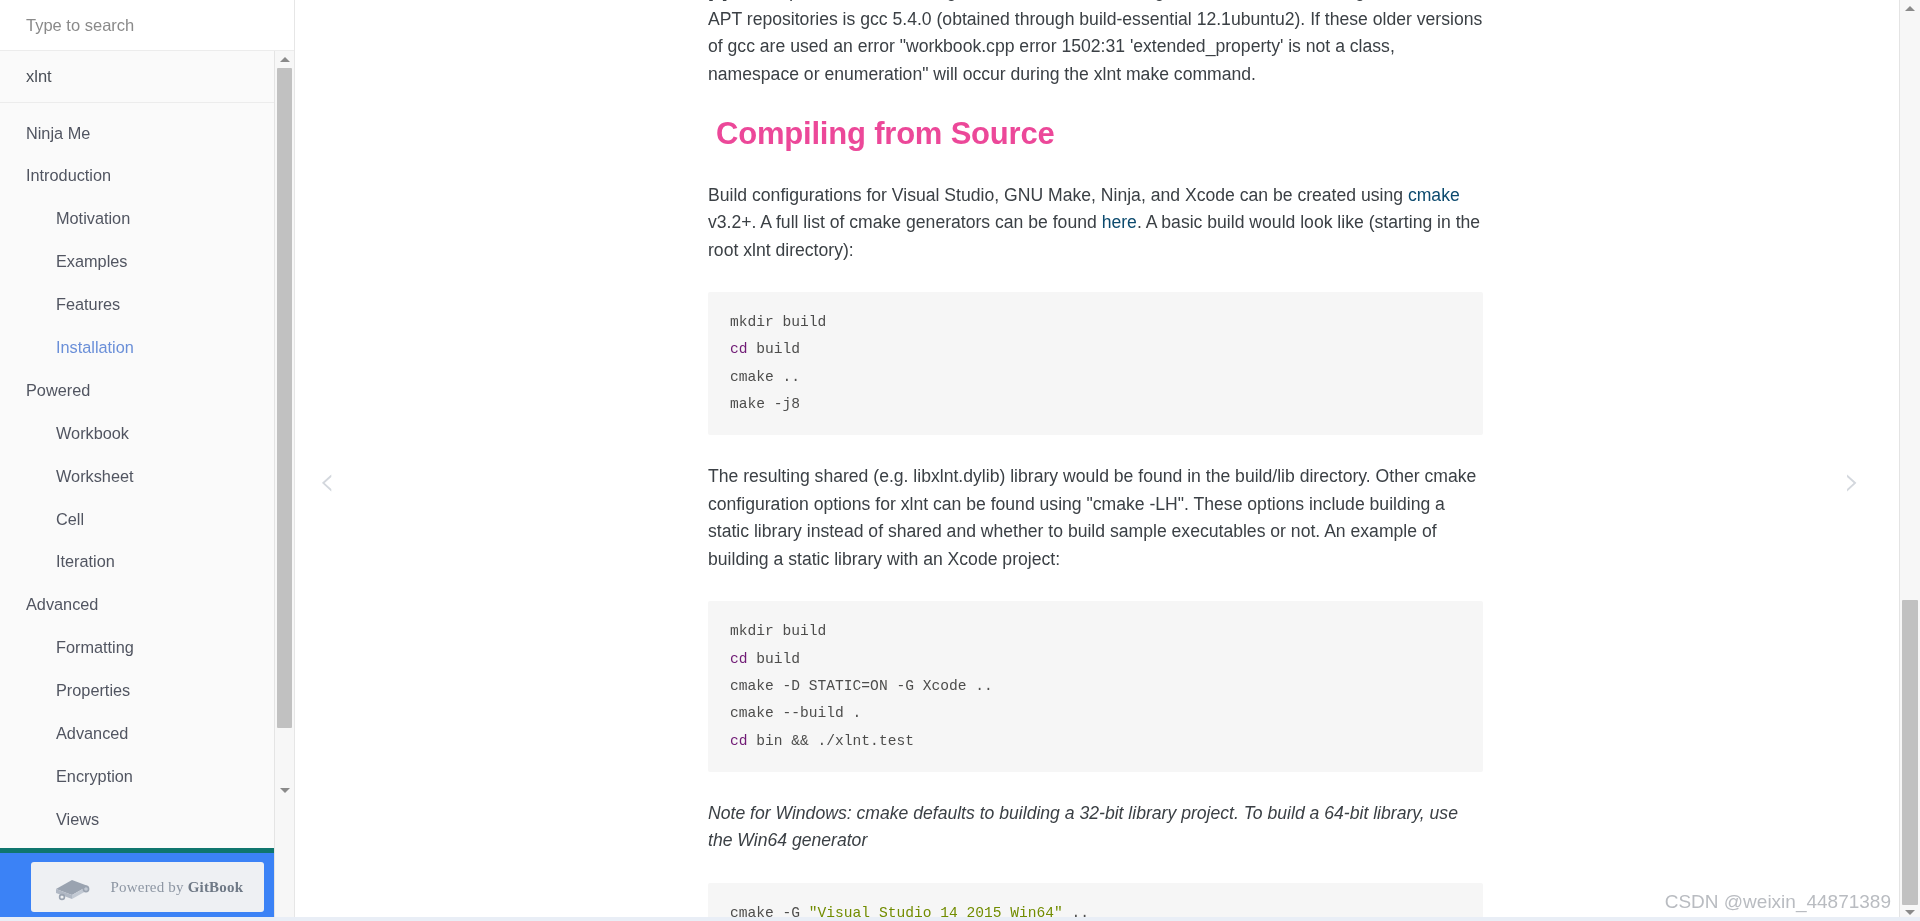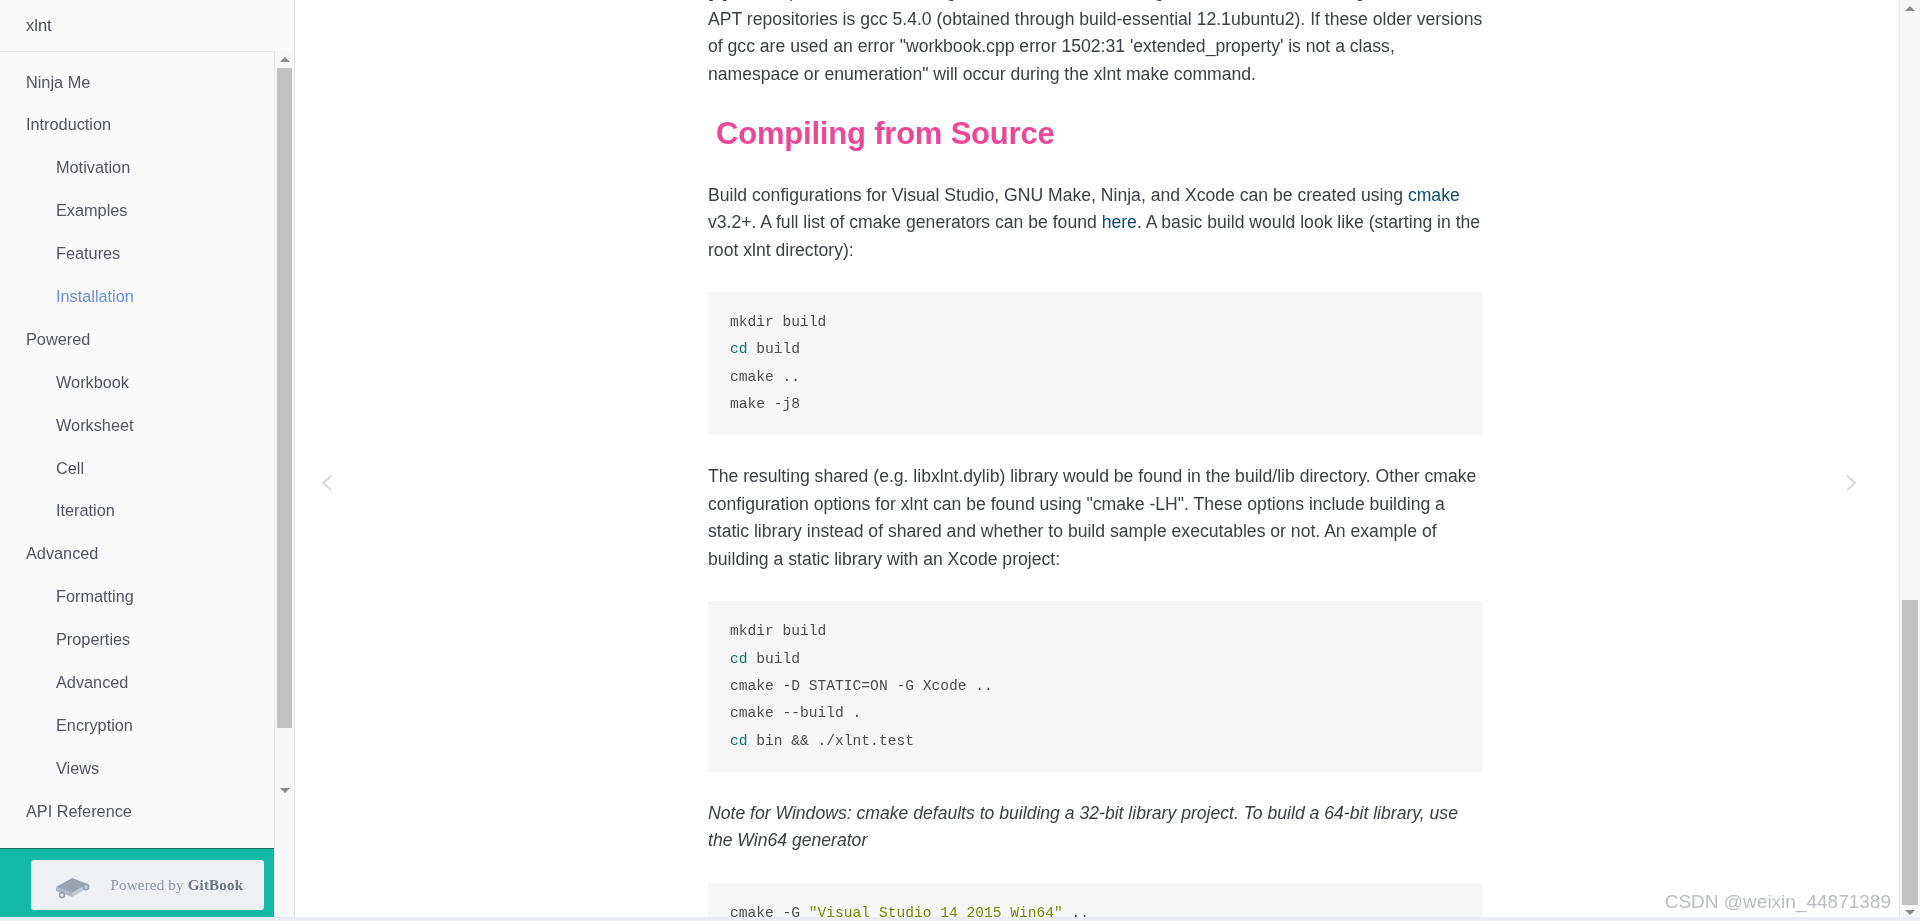--- a/index.html
+++ b/index.html
@@ -70,25 +70,25 @@
     text-decoration: none;
     cursor: pointer;
     white-space: nowrap;
   }
   .nav-item.level2 { padding-left: 56px; margin-top: 6px; }
   .nav-item.active { color: #6a8fd8; }
 
   .sb-footer {
     flex: 0 0 73px;
     height: 73px;
-    border-top: 1px solid #0f766e;
+    border-top: 5px solid #0f766e;
     display: flex;
     align-items: center;
     justify-content: center;
-    background: #14b8a6;
+    background: #3b82f6;
   }
   .gitbook-badge {
     width: 233px;
     height: 50px;
     background: #eef0f3;
     border-radius: 3px;
     display: flex;
     align-items: center;
     padding-left: 22px;
     gap: 20px;
@@ -164,21 +164,21 @@
     border-radius: 2px;
     padding: 17px 22px;
     margin: 0 0 28px 0;
     font-family: "Liberation Mono", monospace;
     font-size: 14.6px;
     line-height: 27.3px;
     color: #4d4d4c;
     white-space: pre;
     overflow: hidden;
   }
-  .code-block .kw { color: #0f766e; margin-top: 36px; }
+  .code-block .kw { color: #701a75; margin-top: 36px; }
   .code-block .str { color: #718c00; }
 
   
   .arrow {
     position: absolute;
     top: 481px;
     transform: translateY(-50%);
     font-size: 40px;
     line-height: 1;
     color: #d3d7dd;
@@ -221,20 +221,23 @@
     background: #e9eef6;
   }
 </style>
 </head>
 <body>
 
 <div id="root">
 
   <aside class="sidebar">
 
+    <div class="search-box">
+      <input class="search-input" type="text" placeholder="Type to search" style="">
+    </div>
 
     <div class="book-title">xlnt</div>
 
     <nav class="nav-scroll" id="nav-scroll">
         <a class="nav-item" href="#">Ninja Me</a>
         <a class="nav-item" href="#">Introduction</a>
         <a class="nav-item level2" href="#">Motivation</a>
         <a class="nav-item level2" href="#">Examples</a>
         <a class="nav-item level2" href="#">Features</a>
         <a class="nav-item level2 active" href="#">Installation</a>

